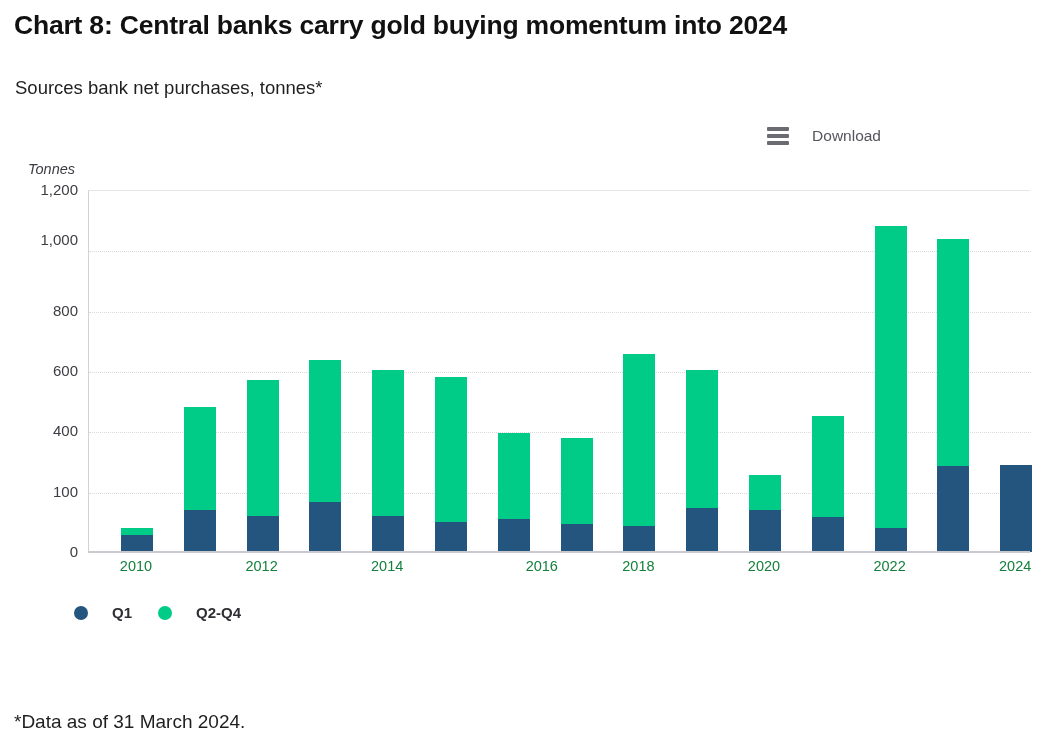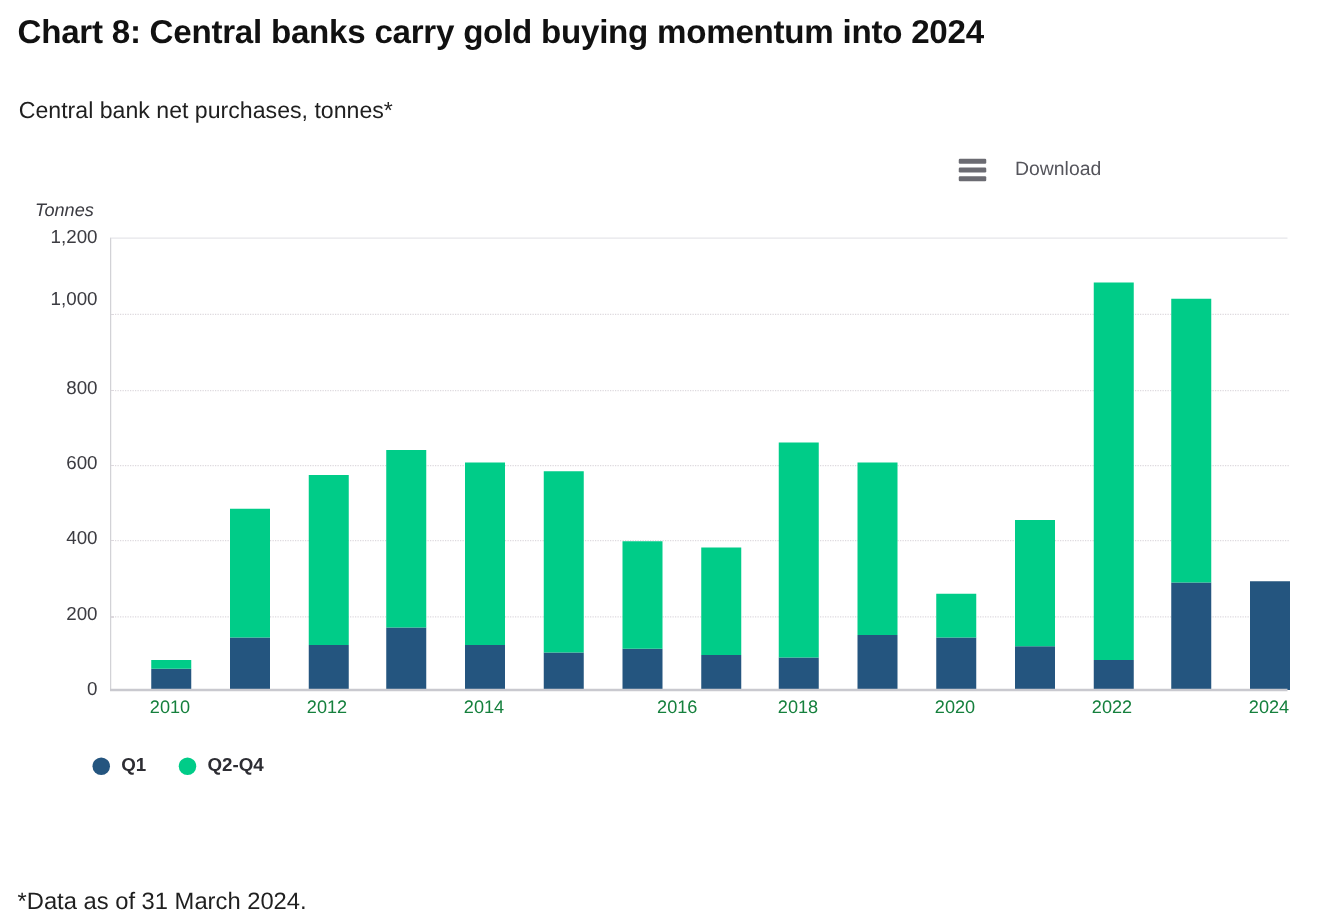--- a/index.html
+++ b/index.html
@@ -73,42 +73,42 @@
   .bar-group { position: absolute; bottom: 0; width: 32px; }
   .seg { position: absolute; left: 0; width: 32px; }
   .seg-q1 { background: #24557F; bottom: 0; }
   .seg-q24 { background: #00CC88; }
 
   
   .legend {
     position: absolute; left: 74px; top: 604px;
     display: flex; align-items: center; gap: 26px;
   }
-  .legend-item { display: flex; align-items: center; gap: 9px; cursor: pointer; }
+  .legend-item { display: flex; align-items: center; gap: 24px; cursor: pointer; }
   .legend-dot { width: 14px; height: 14px; border-radius: 50%; display: inline-block; }
   .legend-text { font-size: 15px; font-weight: bold; color: #2d2d33; }
 
   
   .footer-sources {
     position: absolute; left: 14px; top: 679px;
     font-size: 16.5px; color: #1f1f1f; white-space: nowrap;
   }
   .footer-note {
     position: absolute; left: 14px; top: 711px;
     font-size: 19px; color: #1f1f1f; white-space: nowrap;
   }
   .disclaimer-link { color: #5a86c4; text-decoration: none; cursor: pointer; }
 </style>
 </head>
 <body>
 
 <div class="page">
 
   <div class="chart-title">Chart 8: Central banks carry gold buying momentum into 2024</div>
-  <div class="chart-subtitle">Central bank net purchases, tonnes*</div>
+  <div class="chart-subtitle">Sources bank net purchases, tonnes*</div>
 
   <div class="download-btn">
     <span class="hamburger">
         <i></i>
         <i></i>
         <i></i>
       </span>
     <span class="download-label">Download</span>
   </div>
 
@@ -176,21 +176,21 @@
           <div class="seg seg-q1" style="height: 85.975px; background: rgb(36, 85, 127);"></div>
           <div class="seg seg-q24" style="height: 226.853px; bottom: 85.975px; background: rgb(0, 204, 136);"></div>
         </div>
         <div class="bar-group" style="left: 911.2px; height: 362px;">
           <div class="seg seg-q1" style="height: 87.4833px; background: rgb(36, 85, 127);"></div>
         </div>
       </div>
     <div class="axis-baseline"></div>
     <div id="ytick-layer">
         <div class="ytick" style="top: 552px;">0</div>
-        <div class="ytick" style="top: 491.667px;">200</div>
+        <div class="ytick" style="top: 491.667px;">100</div>
         <div class="ytick" style="top: 431.333px;">400</div>
         <div class="ytick" style="top: 371px;">600</div>
         <div class="ytick" style="top: 310.667px;">800</div>
         <div class="ytick" style="top: 240px;">1,000</div>
         <div class="ytick" style="top: 190px;">1,200</div>
       </div>
     <div id="xtick-layer">
         <div class="xtick" style="left: 136px;">2010</div>
         <div class="xtick" style="left: 261.6px;">2012</div>
         <div class="xtick" style="left: 387.2px;">2014</div>

